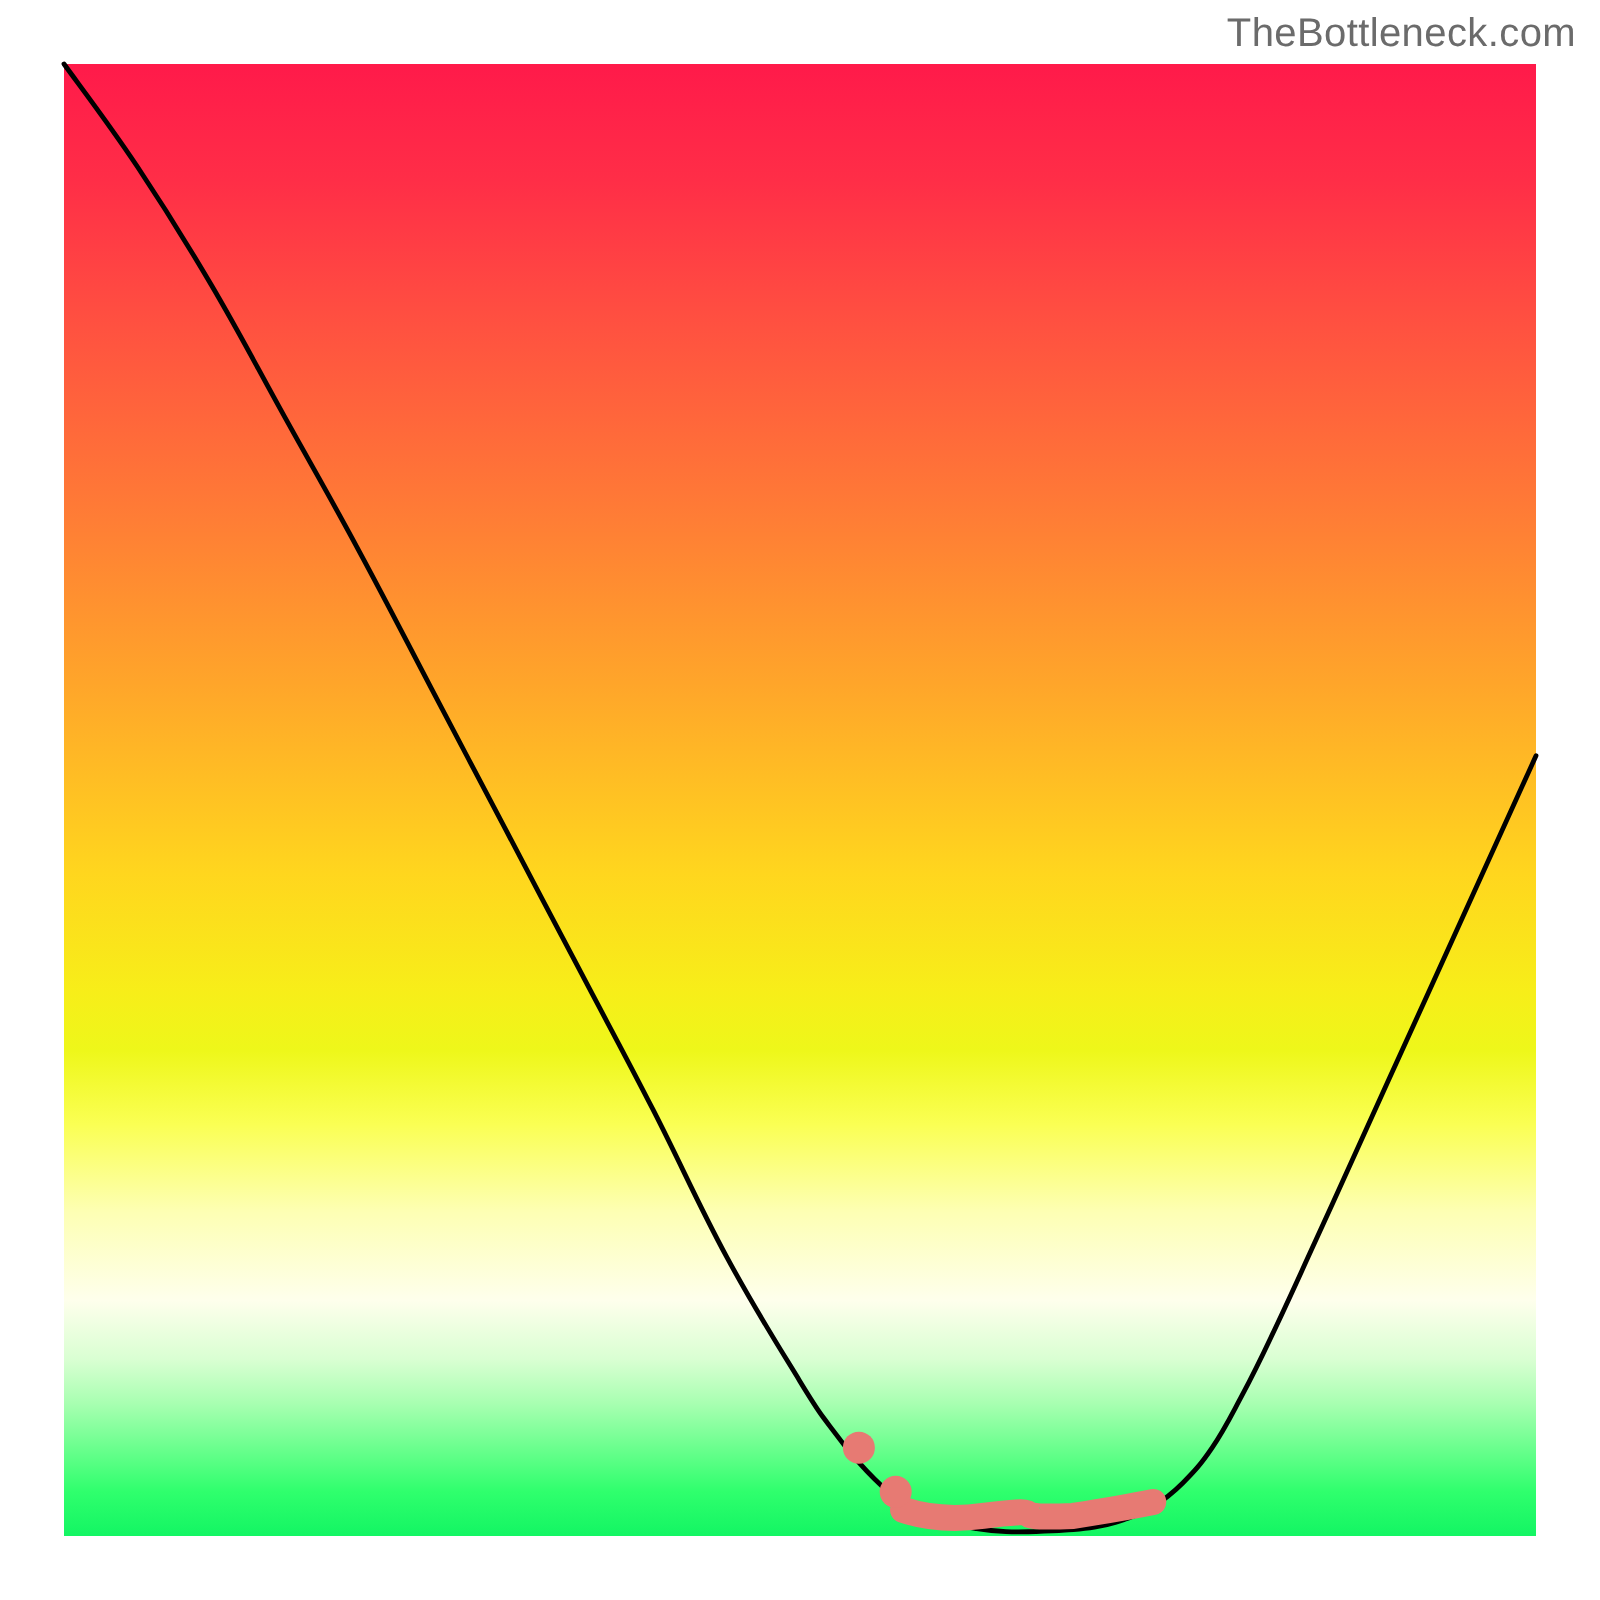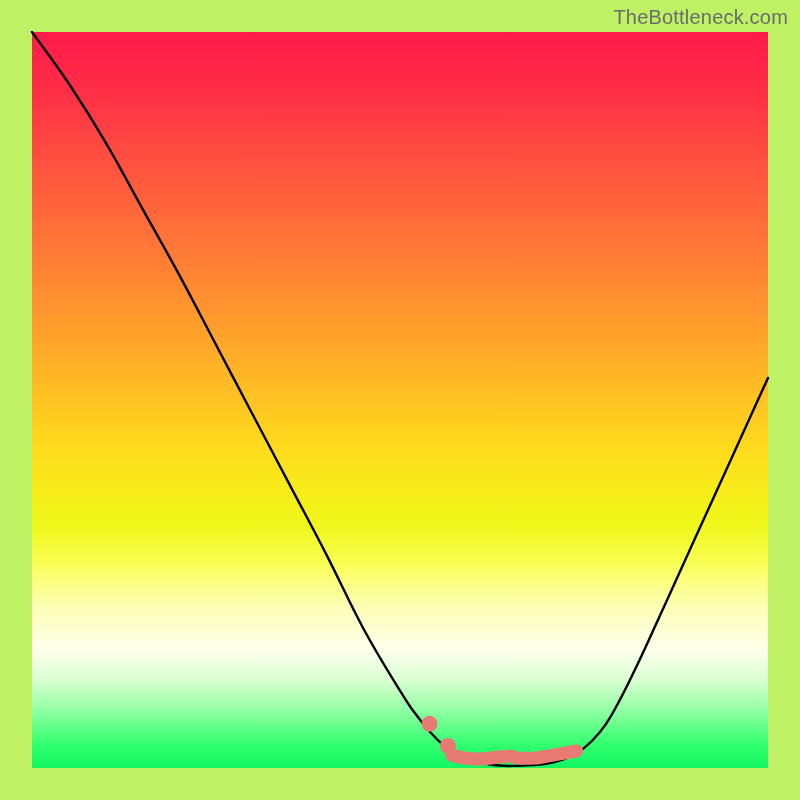--- a/index.html
+++ b/index.html
@@ -8,21 +8,21 @@
     width: 800px;
     height: 800px;
     background: #000;
     overflow: hidden;
     font-family: Arial, Helvetica, sans-serif;
   }
   .frame {
     position: absolute;
     left: 0; top: 0;
     width: 800px; height: 800px;
-    background: #bef264;
+    background: #ffffff;
   }
   .plot {
     position: absolute;
     left: 32px;
     top: 32px;
     width: 736px;
     height: 736px;
     
     background: linear-gradient(to bottom,
       #ff1a4a 0%,

